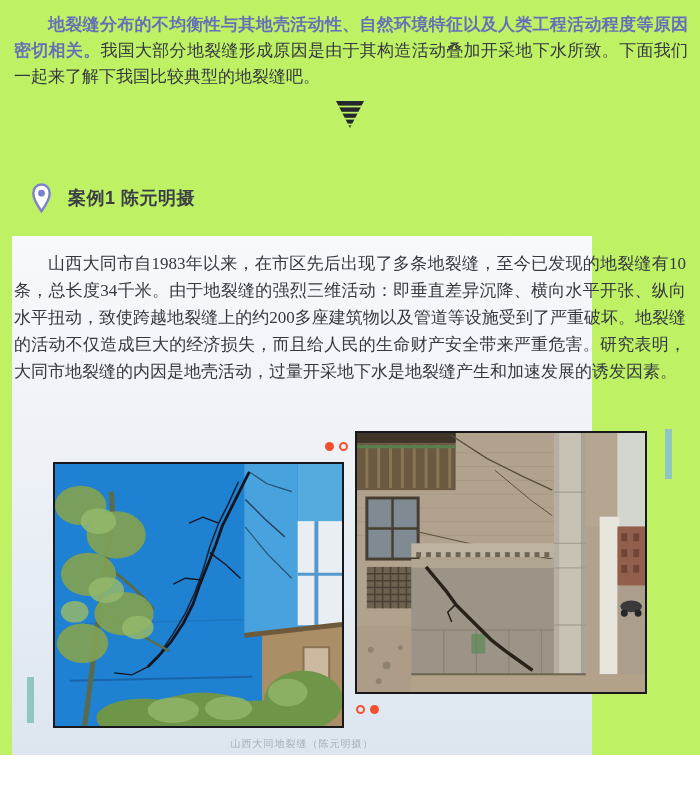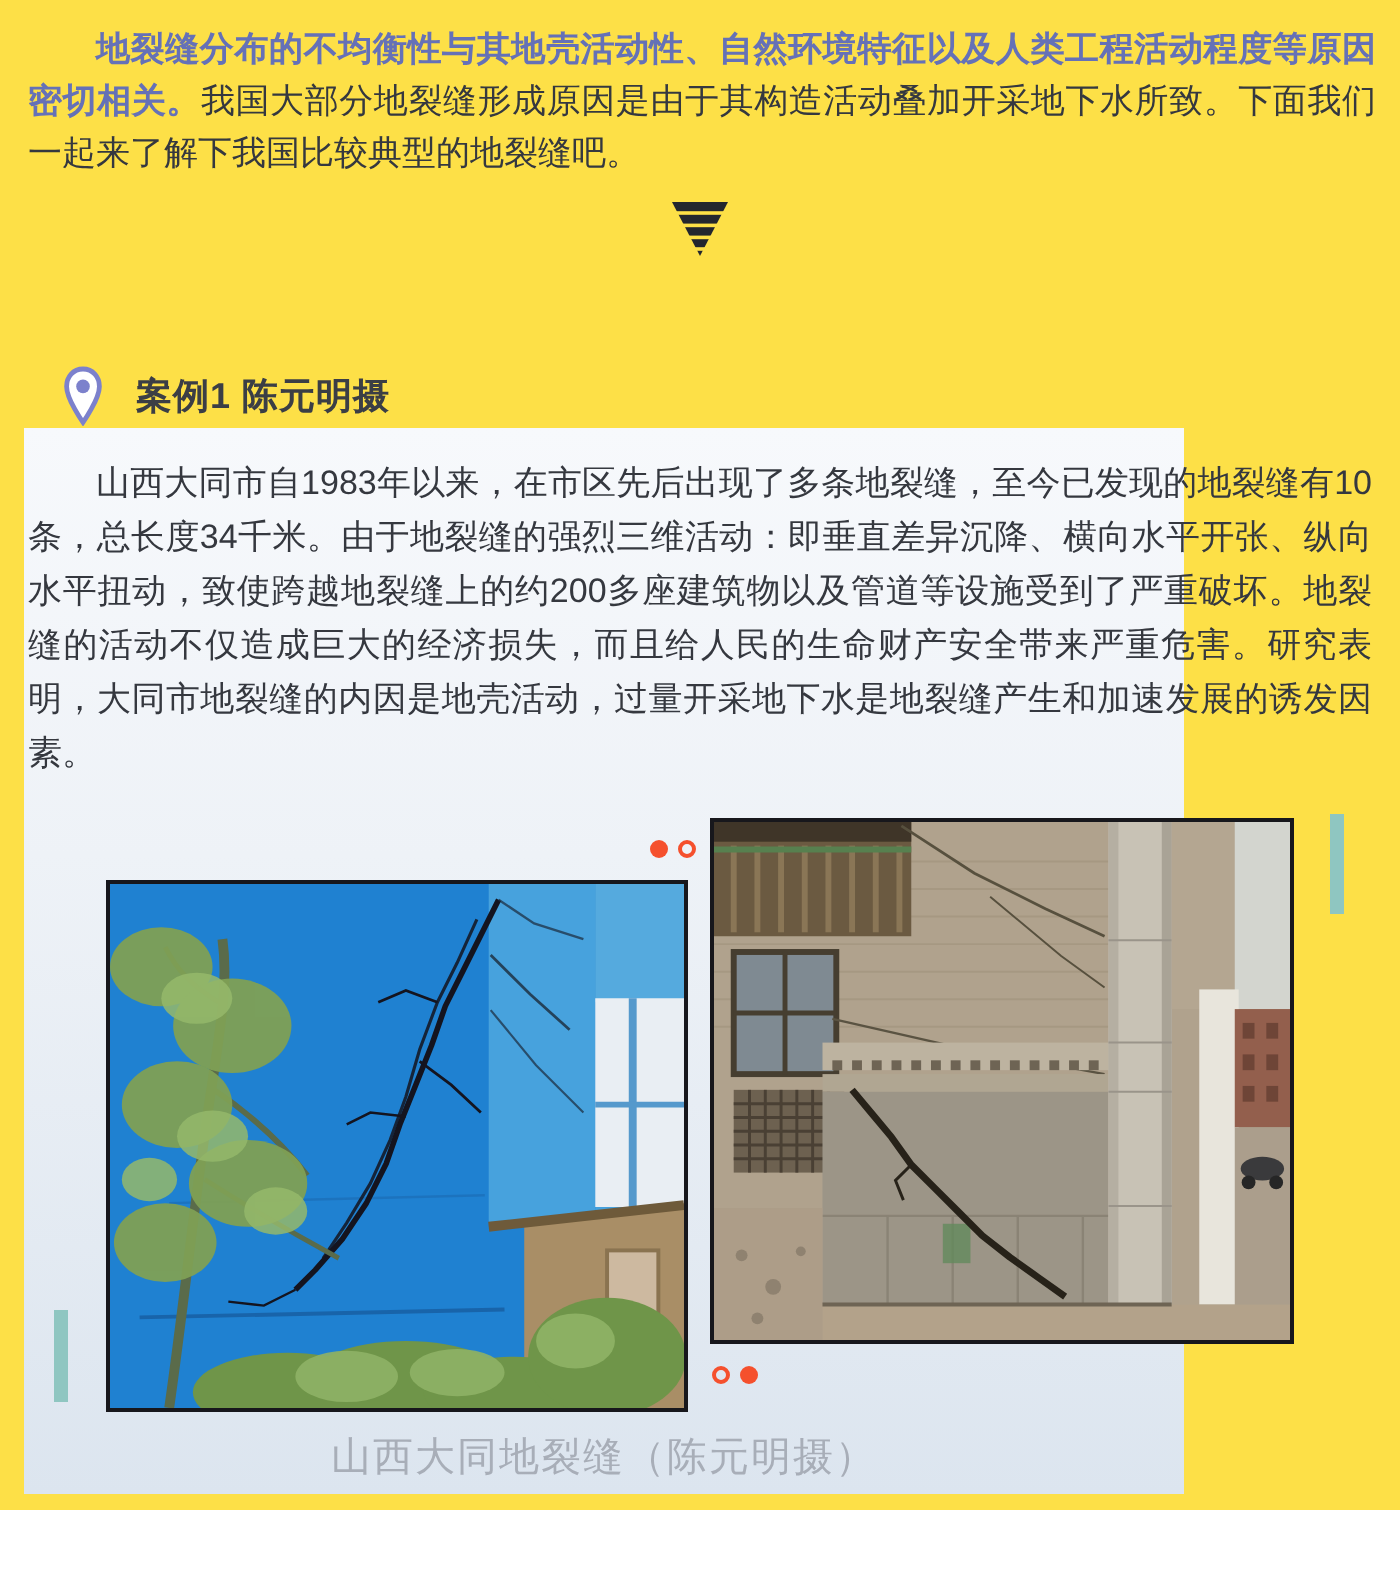--- a/index.html
+++ b/index.html
@@ -1,42 +1,43 @@
 <!DOCTYPE html>
 <html style="--highlight-text: #6571b7; --body-text: #35383f; --accent-teal: #8fc6c1; --dot-red: #f5502d; --caption-gray: #a8aeb8; --panel-bottom: #dce5ef;"><head>
 <meta charset="utf-8">
 <style>
   * { margin: 0; padding: 0; box-sizing: border-box; }
   html, body { background: #ffffff; }
   body {
     width: 700px; height: 789px; position: relative; overflow: hidden;
     font-family: "Liberation Sans", "DejaVu Sans", sans-serif;
   }
-  .page { position: absolute; inset: 0; background: #fde047; }
+  .page { position: absolute; inset: 0; background: #bef264; }
 
   
   .intro {
     position: absolute; left: 14px; top: 12px; width: 674px;
     font-size: 17px; line-height: 26px; text-align: justify;
     text-indent: 2em; color: var(--body-text, #35383f);
   }
   .intro .hl { font-weight: bold; color: var(--highlight-text, #6571b7); }
 
   
   .divider-icon { position: absolute; left: 336px; top: 101px; width: 28px; height: 27px; }
 
   
   .case-header { position: absolute; left: 32px; top: 182px; height: 32px; display: flex; align-items: center; }
   .pin { width: 19px; height: 30px; margin-right: 17px; }
   .case-title { font-size: 18px; font-weight: bold; color: #3b3e45; letter-spacing: 0.5px; }
 
   
   .panel {
-    position: absolute; left: 12px; top: 214px; width: 580px; height: 533px;
+    position: absolute; left: 12px; top: 236px; width: 580px; height: 533px;
     background: linear-gradient(180deg, #f7f9fc 0%, #eef2f7 40%, #dce5ef 100%);
+    font-family: Liberation Serif, serif;
   }
 
   .case-body {
     position: absolute; left: 2px; top: 14px; width: 672px;
     font-size: 17px; line-height: 27px; text-align: justify;
     text-indent: 2em; color: var(--body-text, #35383f);
   }
 
   
   .teal-bar { position: absolute; background: var(--accent-teal, #8fc6c1); }
@@ -52,21 +53,21 @@
   
   .dots { position: absolute; display: flex; gap: 5px; align-items: center; }
   .dots.top    { left: 313px; top: 206px; }
   .dots.bottom { left: 344px; top: 469px; }
   .dot { width: 9px; height: 9px; border-radius: 50%; display: inline-block; }
   .dot.filled  { background: var(--dot-red, #f5502d); }
   .dot.outline { border: 2px solid var(--dot-red, #f5502d); background: transparent; }
 
   .caption {
     position: absolute; left: 0; top: 501px; width: 100%;
-    text-align: center; font-size: 20px; color: var(--caption-gray, #a8aeb8);
+    text-align: center; font-size: 10px; color: var(--caption-gray, #a8aeb8);
     letter-spacing: 1px;
   }
 
   .footer-space { position: absolute; left: 0; top: 755px; width: 700px; height: 34px; background: #ffffff; }
 </style>
 </head>
 <body>
 
 <div class="page">
 

